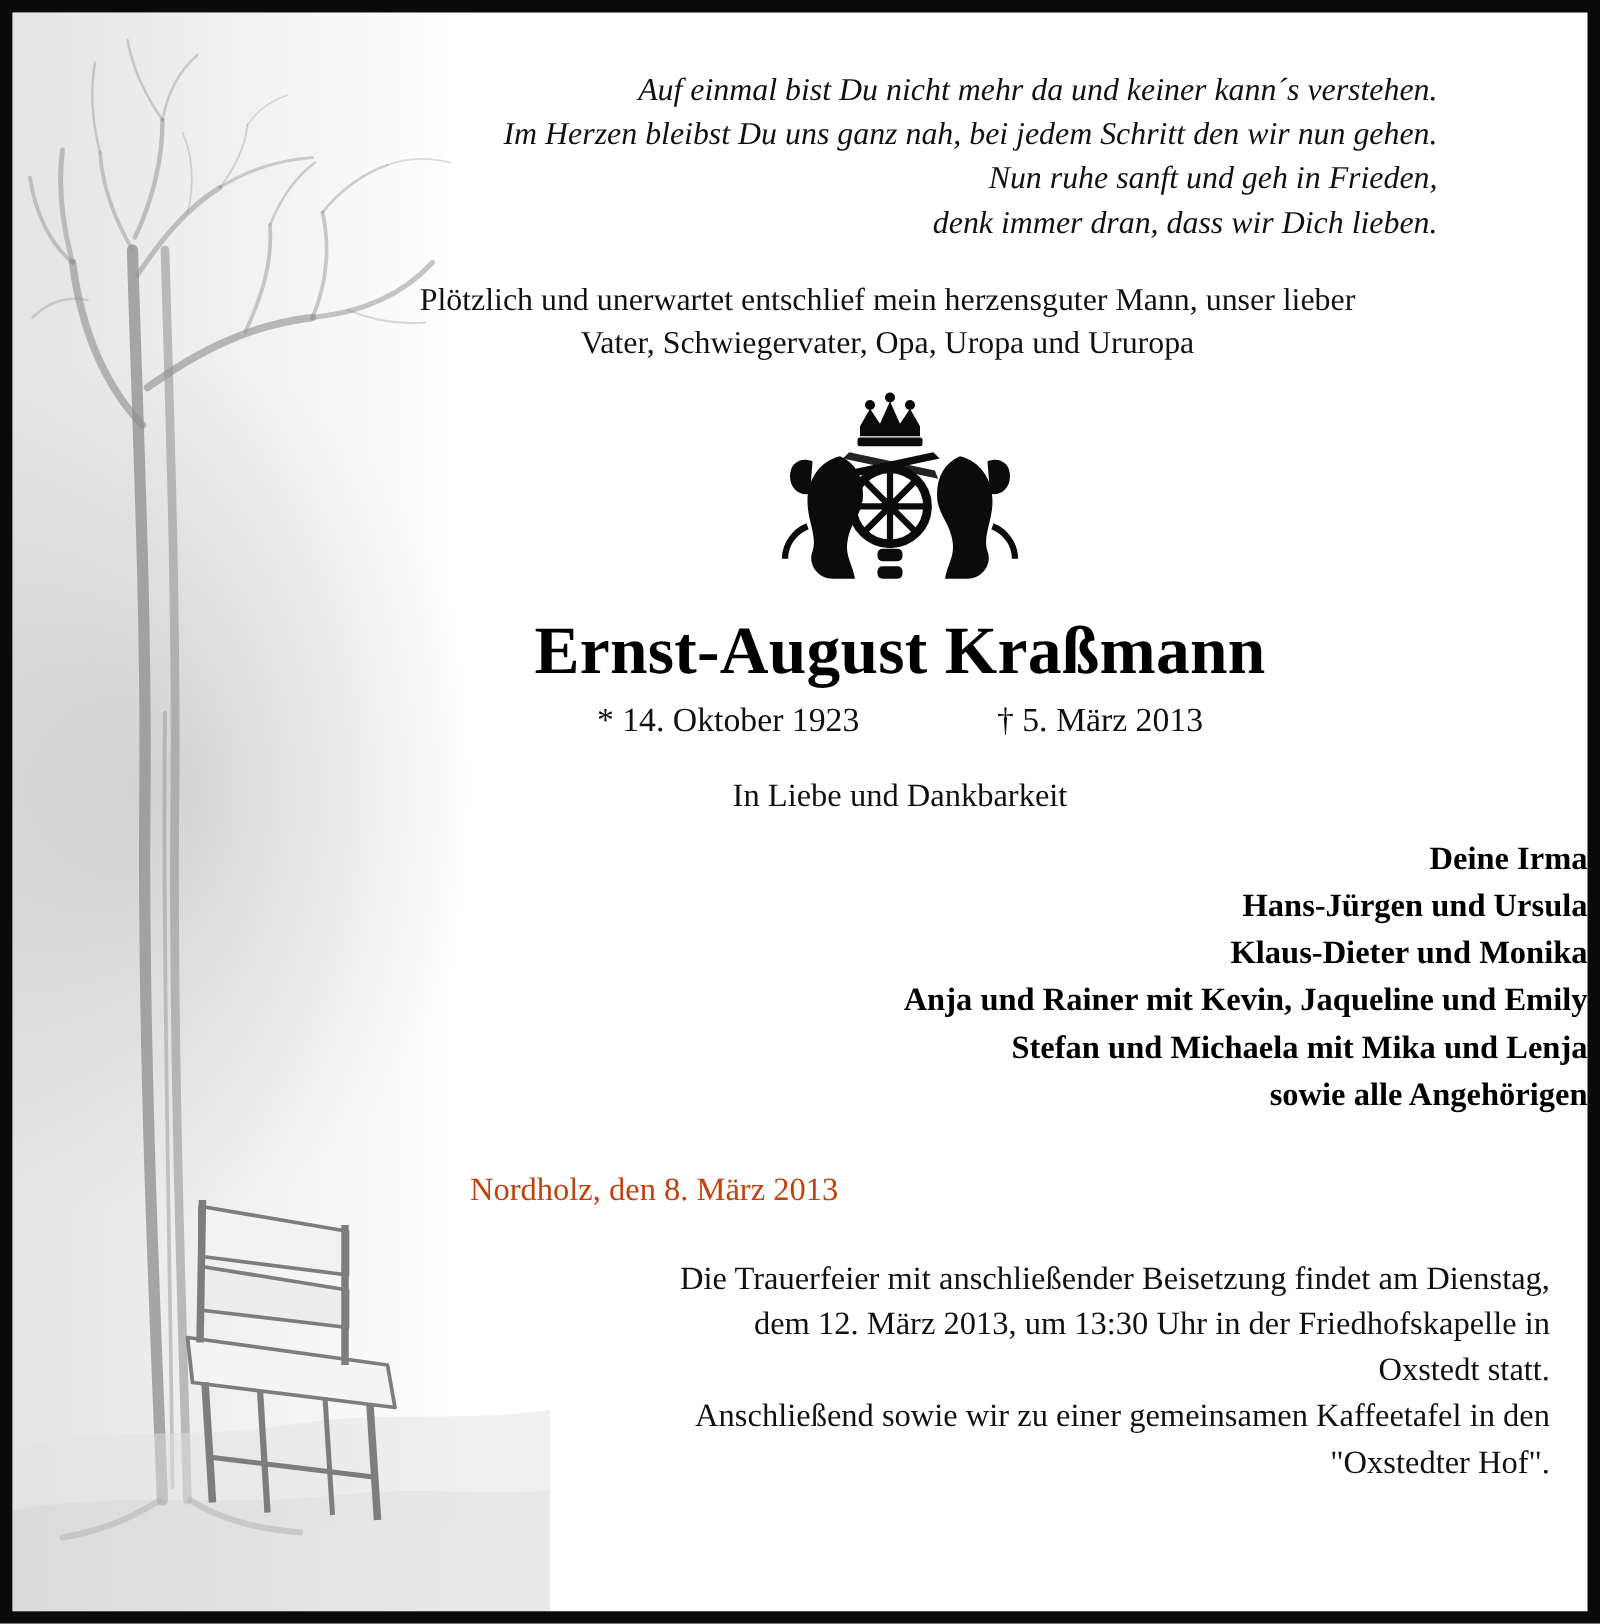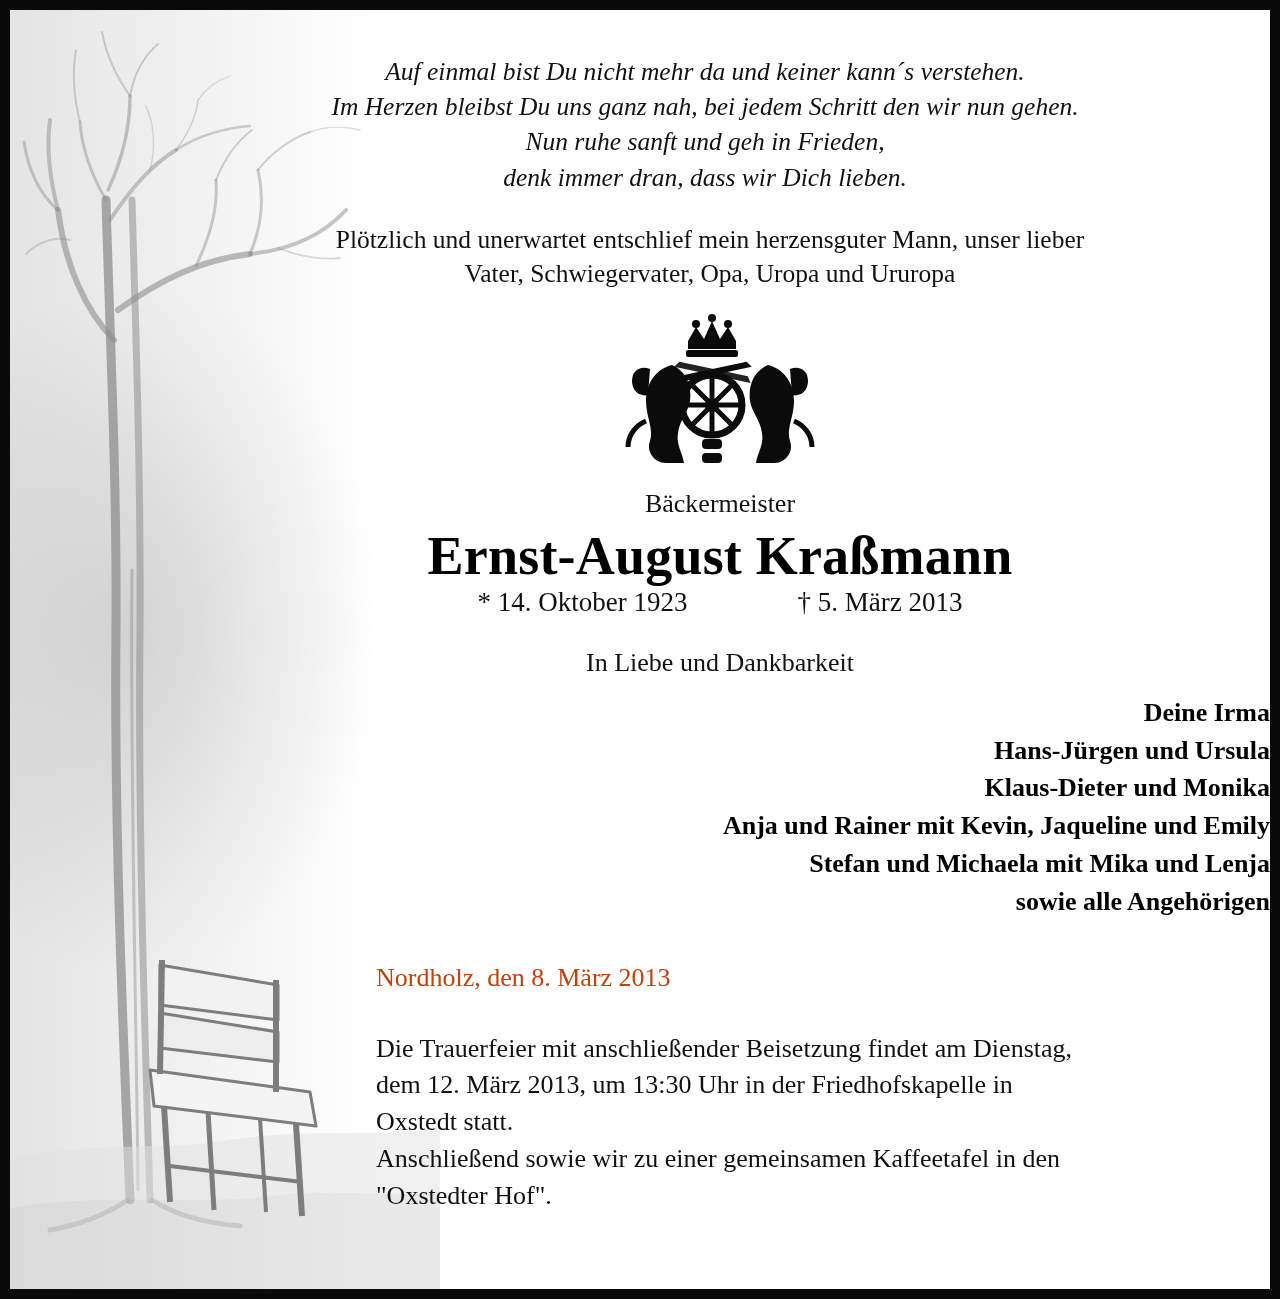--- a/index.html
+++ b/index.html
@@ -52,20 +52,21 @@
   }
   .poem {
     font-style: italic;
     font-size: 25.5px;
     line-height: 1.38;
     color: #111;
     padding: 0 120px 0 250px;
   }
   .poem div {
     white-space: nowrap;
+    text-align: right;
   }
   .intro {
     margin-top: 28px;
     font-size: 25.5px;
     line-height: 1.34;
     color: #111;
     padding: 0 60px 0 200px;
   }
   .intro div { white-space: nowrap; }
 
@@ -83,20 +84,21 @@
   }
   .name {
     margin-top: 6px;
     font-size: 54px;
     font-weight: bold;
     letter-spacing: 0.2px;
     color: #000;
     padding-left: 160px;
   }
   .dates {
+    margin-top: 10px;
     font-size: 27px;
     color: #111;
     padding-left: 160px;
     display: flex;
     justify-content: center;
     gap: 110px;
   }
   .dedication {
     margin-top: 30px;
     font-size: 26px;
@@ -117,21 +119,21 @@
     padding-left: 366px;
     text-align: left;
     font-size: 26px;
     line-height: 1.4;
     color: #c2410c;
   }
   .ceremony {
     margin-top: 34px;
     padding-left: 366px;
     padding-right: 30px;
-    text-align: left;
+    text-align: right;
     font-size: 26px;
     line-height: 1.42;
     color: #111;
   }
   .ceremony div { white-space: nowrap; }
 </style>
 </head>
 <body>
 
 <div class="page">
@@ -247,21 +249,20 @@
             <g transform="translate(220,0) scale(-1,1)">
               <path d="M62 52 C46 56 36 70 36 88 C36 104 44 116 40 128 C36 138 44 150 56 150 L74 150 C72 138 66 132 68 120 C70 106 78 100 80 88 C82 72 76 58 62 52 Z"></path>
               <path d="M40 56 C30 52 22 58 22 68 C22 78 30 84 38 82"></path>
               <circle cx="30" cy="64" r="7"></circle>
               <path d="M36 108 C26 112 18 122 18 134" stroke="#0b0b0b" stroke-width="5" fill="none"></path>
             </g>
           </g>
         </svg>
       </div>
 
-      <div class="profession">Bäckermeister</div>
 
       <div class="name">Ernst-August Kraßmann</div>
 
       <div class="dates">
         <span>* 14. Oktober 1923</span>
         <span>† 5. März 2013</span>
       </div>
 
       <div class="dedication">In Liebe und Dankbarkeit</div>
 

